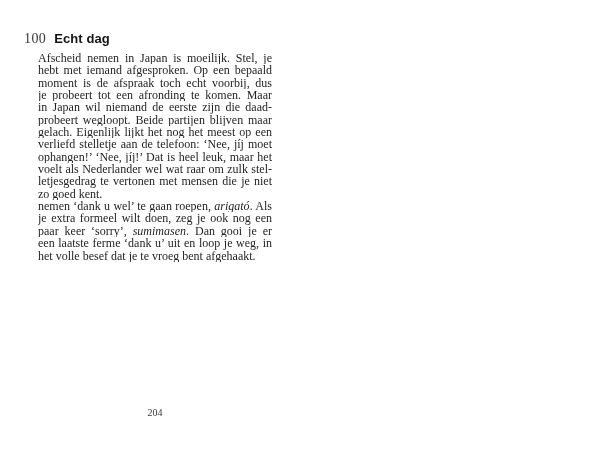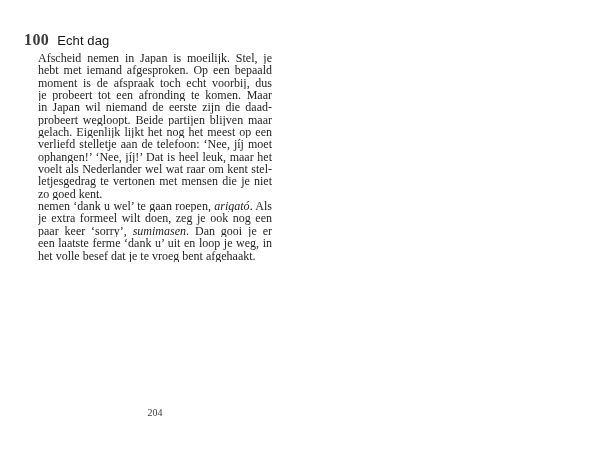--- a/index.html
+++ b/index.html
@@ -18,29 +18,28 @@
   .chapter-head {
     position: absolute;
     left: 24px;
     top: 31px;
     display: flex;
     align-items: baseline;
     gap: 8px;
   }
   .chap-num {
     font-family: "Liberation Serif", serif;
-    font-size: 16px;
+    font-size: 14px;
     color: #3a3a3a;
     letter-spacing: 0.4px;
     font-variant-numeric: oldstyle-nums;
-    font-weight: bold;
   }
   .chap-title {
     font-family: "Liberation Sans", sans-serif;
-    font-weight: 400;
+    font-weight: 700;
     font-size: 13px;
     color: #141414;
     letter-spacing: 0.1px;
   }
   .body-text {
     position: absolute;
     left: 38px;
     top: 52px;
     width: 234px;
     color: #242424;
@@ -82,21 +81,21 @@
   <div class="body-text" id="body-text">
       <div class="line"><span>Afscheid nemen in Japan is moeilijk. Stel, je</span></div>
       <div class="line"><span>hebt met iemand afgesproken. Op een bepaald</span></div>
       <div class="line"><span>moment is de afspraak toch echt voorbij, dus</span></div>
       <div class="line"><span>je probeert tot een afronding te komen. Maar</span></div>
       <div class="line"><span>in Japan wil niemand de eerste zijn die daad-</span></div>
       <div class="line"><span>probeert wegloopt. Beide partijen blijven maar</span></div>
       <div class="line"><span>gelach. Eigenlijk lijkt het nog het meest op een</span></div>
       <div class="line"><span>verliefd stelletje aan de telefoon: ‘Nee, jíj moet</span></div>
       <div class="line"><span>ophangen!’ ‘Nee, jíj!’ Dat is heel leuk, maar het</span></div>
-      <div class="line"><span>voelt als Nederlander wel wat raar om kent stel-</span></div>
+      <div class="line"><span>voelt als Nederlander wel wat raar om zulk stel-</span></div>
       <div class="line"><span>letjesgedrag te vertonen met mensen die je niet</span></div>
       <div class="line last"><span>zo goed kent.</span></div>
       <div class="line"><span>nemen ‘dank u wel’ te gaan roepen, </span><em>arigató</em><span>. Als</span></div>
       <div class="line"><span>je extra formeel wilt doen, zeg je ook nog een</span></div>
       <div class="line"><span>paar keer ‘sorry’, </span><em>sumimasen</em><span>. Dan gooi je er nog</span></div>
       <div class="line"><span>een laatste ferme ‘dank u’ uit en loop je weg, in</span></div>
       <div class="line last"><span>het volle besef dat je te vroeg bent afgehaakt.</span></div>
     </div>
 
   <div class="folio">204</div>

